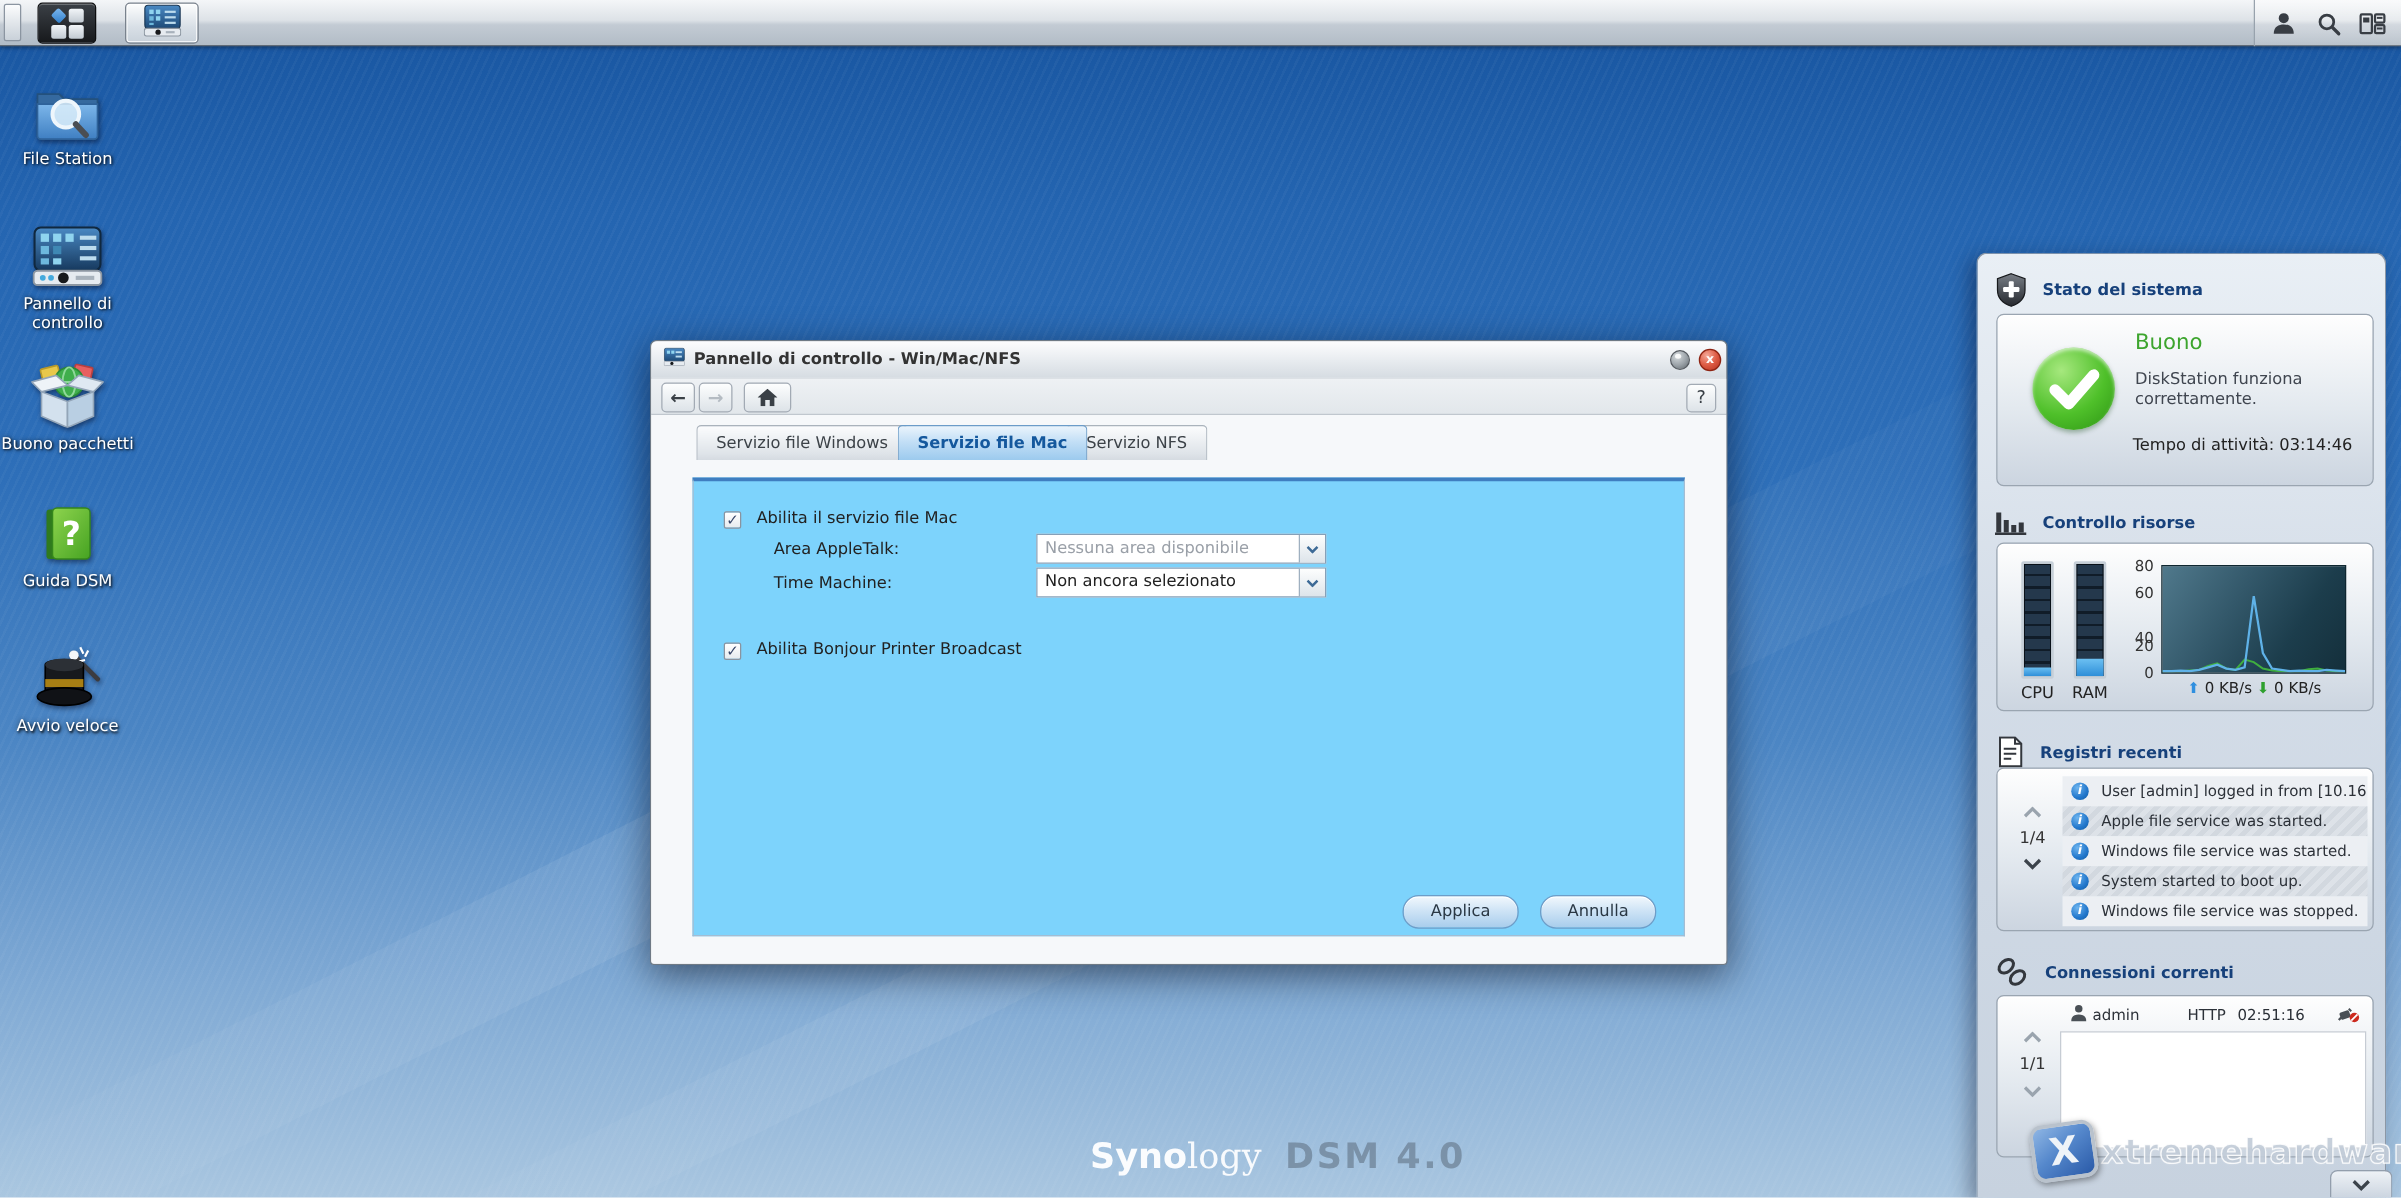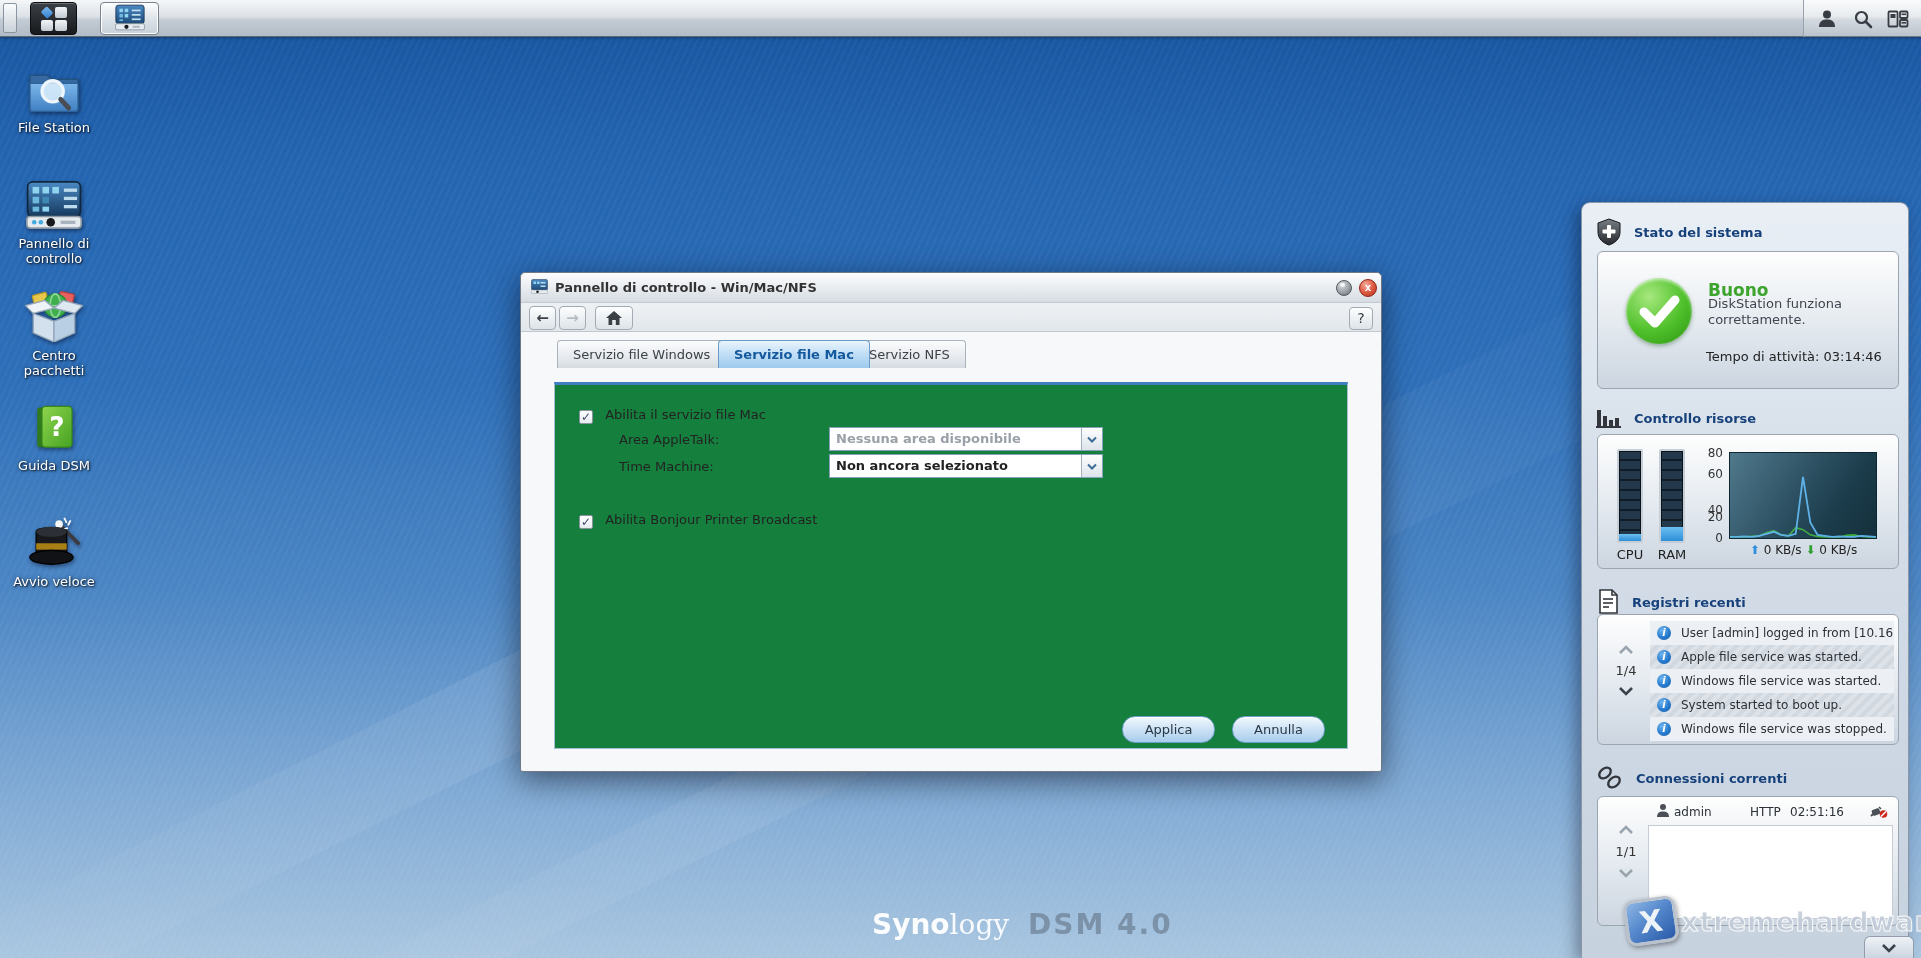--- a/index.html
+++ b/index.html
@@ -76,27 +76,27 @@
     color:#3a4046; font-size:14px; text-align:center; line-height:21px; cursor:pointer; }
   #win-body { position:absolute; left:0; top:59px; right:0; bottom:0; background:#f6f8fa; border-radius:0 0 3px 3px; }
 
   .tab { position:absolute; top:8px; height:28px; padding:0 15px; line-height:27px;
     background:linear-gradient(180deg,#fbfcfd,#dfe4e9 80%,#d5dbe1 100%);
     border:1px solid #aab3bc; border-bottom:none; border-radius:4px 4px 0 0;
     color:#3c4248; cursor:pointer; white-space:nowrap; }
   .tab.active { background:linear-gradient(180deg,#eaf4fc 0%,#c3dff6 45%,#9ccaee 100%);
     border-color:#6b9cc9; color:#14589d; font-weight:bold; z-index:2; }
   #tab-panel { position:absolute; left:33px; top:50px; width:794px; height:367px;
-    background:#15803d; border:1px solid #a3bdd3; border-top:3px solid #3f7ec0; z-index:1; }
+    background:#7dd3fc; border:1px solid #a3bdd3; border-top:3px solid #3f7ec0; z-index:1; }
 
   .cbx { display:inline-block; width:14px; height:14px; border:1px solid #8a94a0; border-radius:2px;
     background:linear-gradient(180deg,#fff,#e7ebef); color:#39486b; font-size:12px; font-weight:bold;
     line-height:12px; text-align:center; vertical-align:-2px; cursor:pointer; }
   .form-label { position:absolute; color:#222;margin-left:24px; }
-  .combo { position:absolute; width:274px; height:24px; background:#fff; border:1px solid #86a0b8; display:flex; cursor:pointer;font-weight:bold; }
+  .combo { position:absolute; width:232px; height:24px; background:#fff; border:1px solid #86a0b8; display:flex; cursor:pointer; }
   .combo .val { flex:1; line-height:22px; padding-left:6px; overflow:hidden; white-space:nowrap; }
   .combo.disabled .val { color:#9aa0a8; }
   .combo .arrow { width:21px; border-left:1px solid #9fb0c0;
     background:linear-gradient(180deg,#fdfefe,#dde4ea); display:flex; align-items:center; justify-content:center; }
 
   .pill-btn { position:absolute; width:93px; height:27px; border-radius:13px;
     background:linear-gradient(180deg,#f2f8fd 0%,#cfe4f6 45%,#a8cdec 100%);
     border:1px solid #6d9dc8; color:#2a3845; text-align:center; line-height:25px; cursor:pointer;
     box-shadow:inset 0 1px 0 #fff; }
 
@@ -107,21 +107,21 @@
     box-shadow:-5px 5px 16px rgba(0,0,20,.35); }
   .wg-header { position:absolute; left:14px; display:flex; align-items:center; height:30px; }
   .wg-header .wg-title { margin-left:12px; font-weight:bold; color:#17417b; }
   .wg-box { position:absolute; left:15px; width:302px;
     background:linear-gradient(180deg,#fefefe 0%,#e3e9ef 55%,#ccd5e0 100%);
     border:1px solid #9aa5b1; border-radius:6px; box-shadow:inset 0 1px 0 #fff; }
 
   #status-circle { position:absolute; left:28px; top:26px; width:66px; height:66px; border-radius:50%;
     background:radial-gradient(circle at 35% 28%, #a6e87e, #4fc02a 55%, #2b9212 100%);
     box-shadow:inset 0 2px 3px rgba(255,255,255,.6), 0 2px 4px rgba(0,60,0,.35); }
-  #status-word { position:absolute; left:110px; top:28px; font-size:17px; font-weight:bold; color:#3da52e;text-align:center; }
+  #status-word { position:absolute; left:110px; top:12px; font-size:17px; font-weight:normal; color:#3da52e;text-align:center; }
   #status-desc { position:absolute; left:110px; top:44px; width:175px; line-height:16px; color:#404650; }
   #status-uptime { position:absolute; left:96px; top:97px; width:200px; text-align:center; color:#222; }
 
   .gauge { position:absolute; top:14px; width:26px; height:94px; border:2px solid #c6cfd8; border-radius:2px;
     background:repeating-linear-gradient(0deg,#101c28 0 2px,#24384c 2px 10px);
     box-shadow:inset 0 0 0 1px #0a121a; overflow:hidden; }
   .gauge-fill { position:absolute; left:0; right:0; bottom:0; background:linear-gradient(180deg,#6cc0f2,#2d8ed8); }
   .gauge-lbl { position:absolute; top:112px; width:34px; text-align:center; color:#222; }
   .ytick { position:absolute; width:26px; text-align:right; font-size:12px; color:#333; }
   #net-chart-wrap { position:absolute; left:131px; top:17px; width:148px; height:87px;
@@ -286,21 +286,21 @@
       <rect x="26" y="2" width="11" height="9" rx="1" fill="#e86060" stroke="#b84040" transform="rotate(12 31 6)"></rect>
       <circle cx="23" cy="12" r="9" fill="#3fae4c" stroke="#2a8a38"></circle>
       <ellipse cx="23" cy="12" rx="4" ry="9" fill="none" stroke="#8fd89a" stroke-width="1.2"></ellipse>
       <line x1="14" y1="12" x2="32" y2="12" stroke="#8fd89a" stroke-width="1.2"></line>
       <polygon points="6,18 0,12 15,8 22,14" fill="#eef3f8" stroke="#93a5b8"></polygon>
       <polygon points="38,18 44,12 29,8 22,14" fill="#dfe9f2" stroke="#93a5b8"></polygon>
       <polygon points="6,18 22,24 22,40 6,33" fill="#d3e1ee" stroke="#93a5b8"></polygon>
       <polygon points="38,18 22,24 22,40 38,33" fill="#b9cfe3" stroke="#93a5b8"></polygon>
     </svg>
   </div>
-  <div class="lbl">Centro pacchetti</div>
+  <div class="lbl">Buono pacchetti</div>
 </div>
 
 <div class="desk-icon" style="top:400px;">
   <div class="glyph">
     <svg width="50" height="48" viewBox="0 0 40 40">
       <defs>
           <linearGradient id="bkg" x1="0" y1="0" x2="1" y2="1">
             <stop offset="0" stop-color="#8ed44e"></stop>
             <stop offset="1" stop-color="#46a322"></stop>
           </linearGradient>

